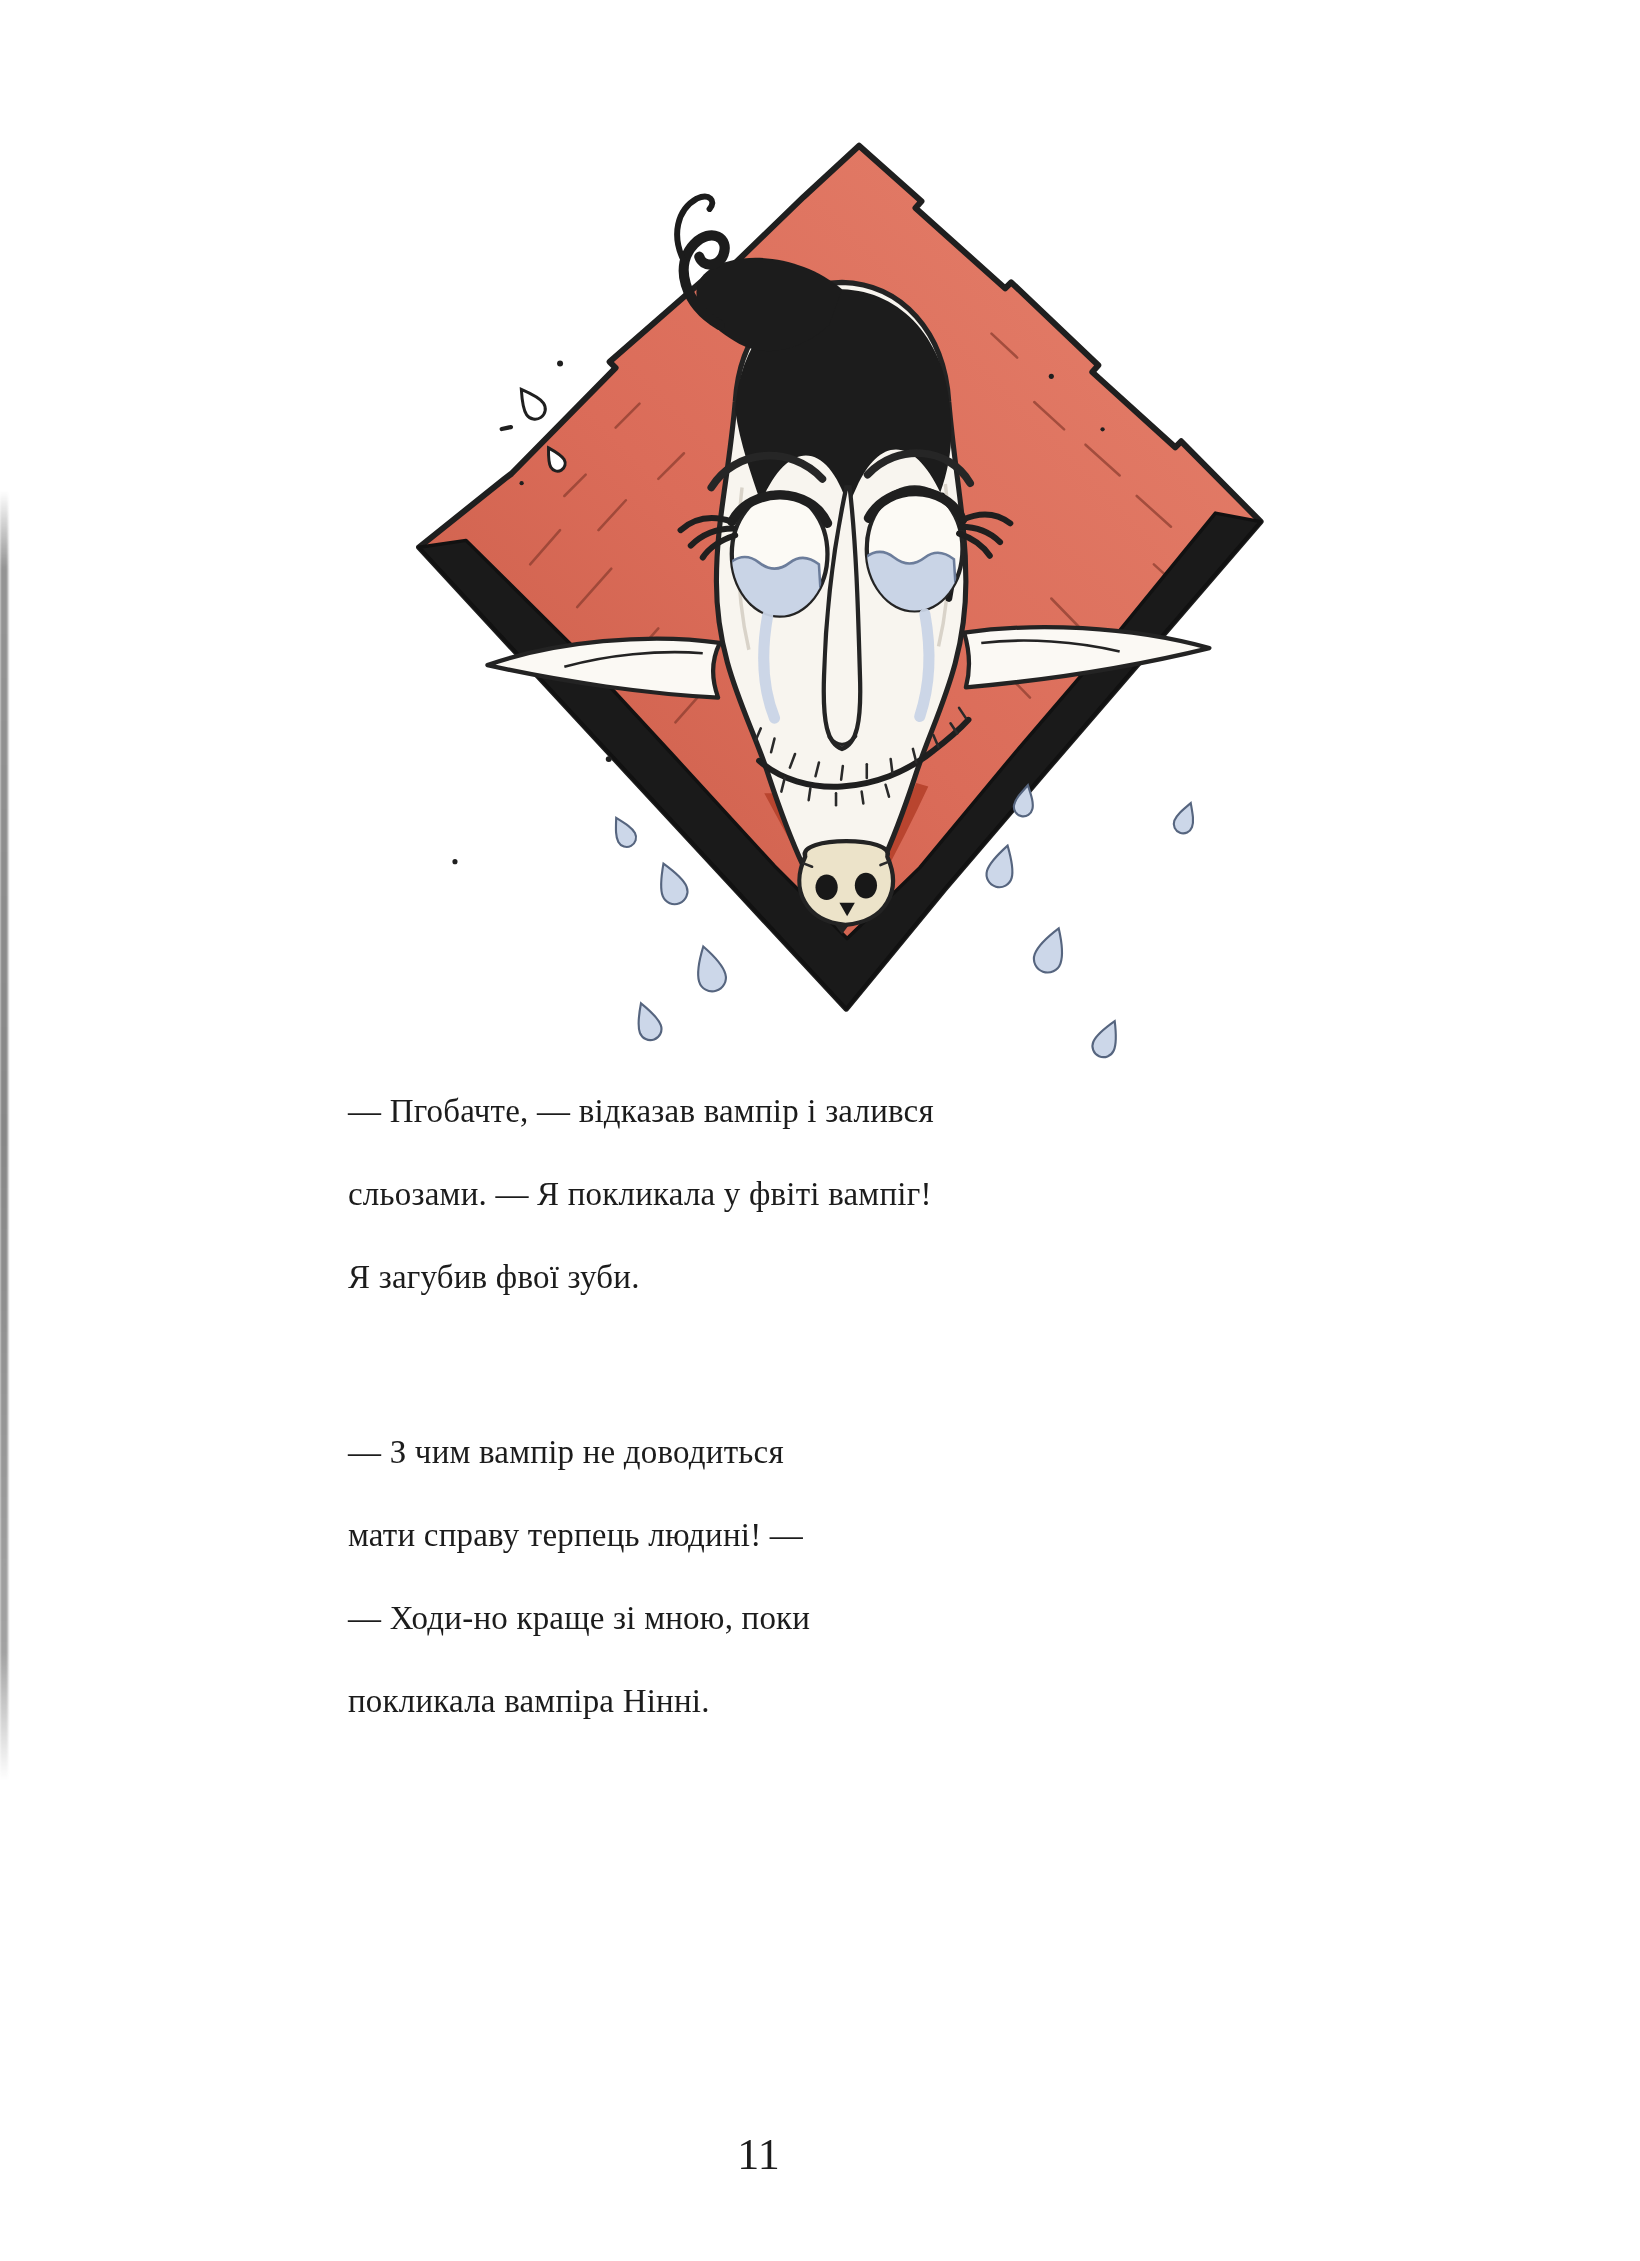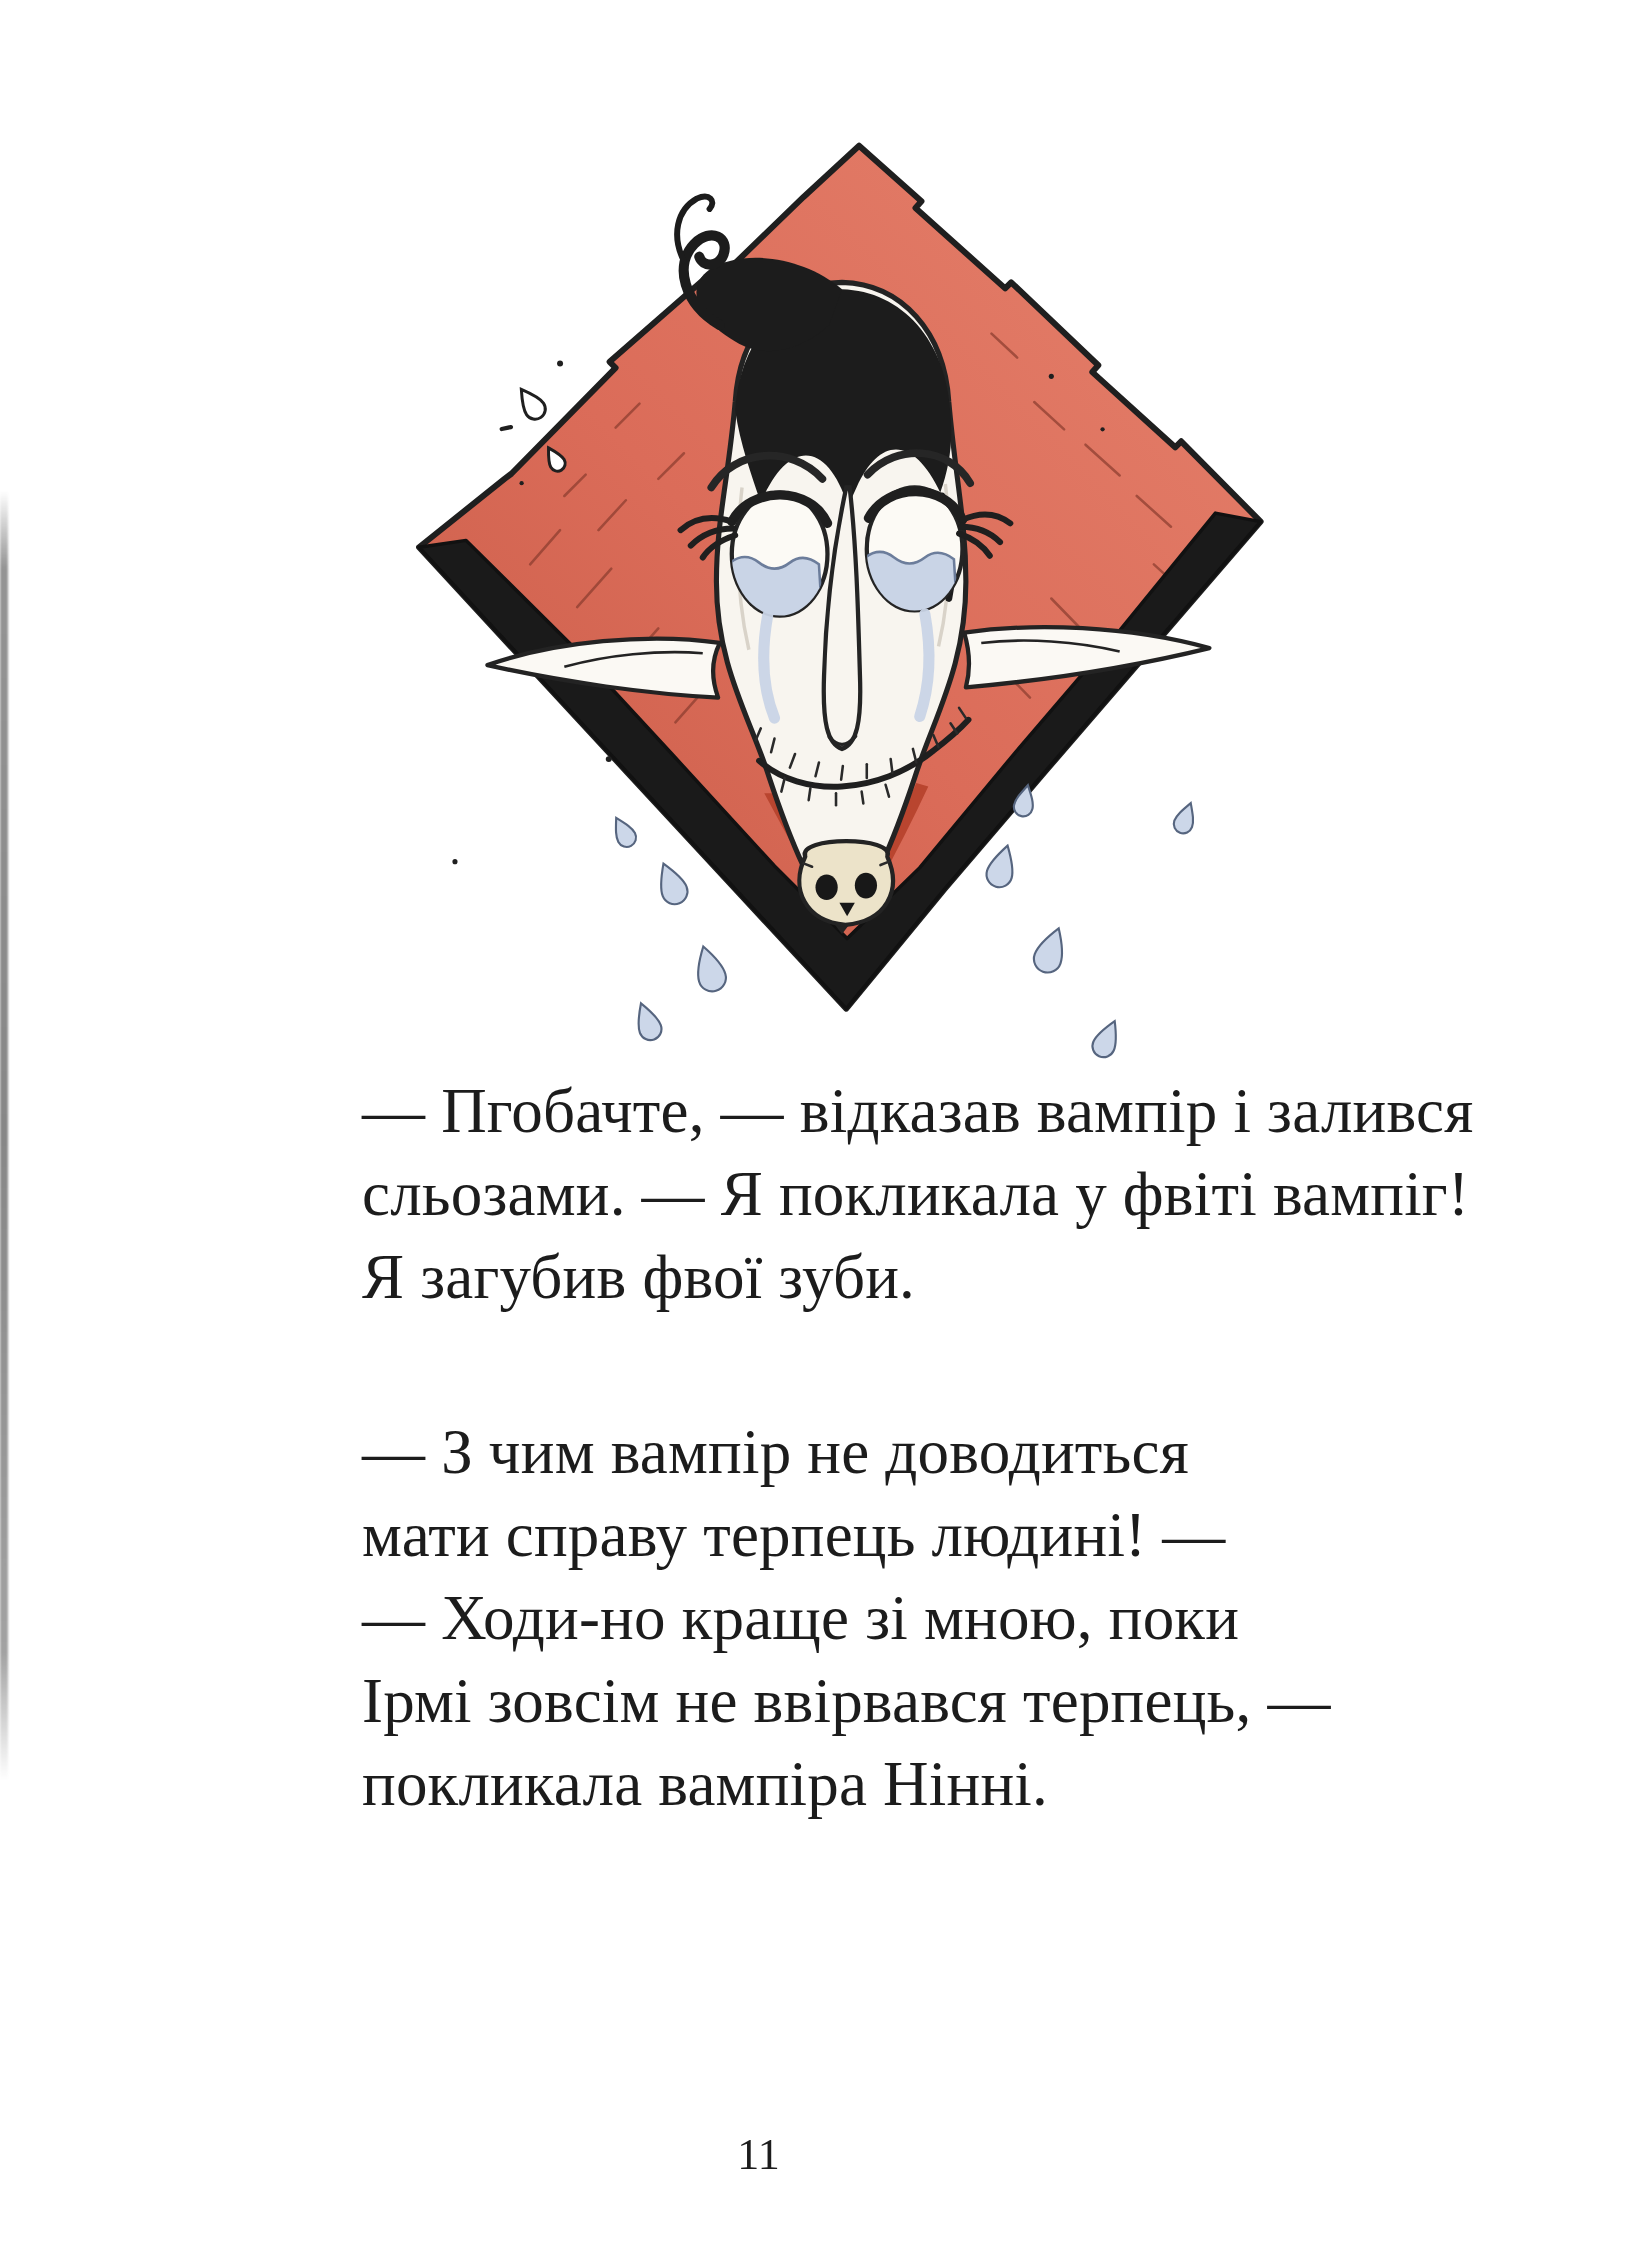--- a/index.html
+++ b/index.html
@@ -18,22 +18,22 @@
       rgba(60,60,60,.55) 6%,
       rgba(55,55,55,.6) 50%,
       rgba(70,70,70,.5) 90%,
       rgba(100,100,100,0) 100%);
     filter:blur(1px);
   }
   .illustration{
     position:absolute;left:402px;top:120px;width:880px;height:957px;
   }
   .story{
-    position:absolute;left:362px;width:1008px;
-    font-size:63px;line-height:83px;
+    position:absolute;left:348px;width:1008px;
+    font-size:33px;line-height:83px;
     letter-spacing:0.2px;
   }
   .story .line{white-space:nowrap;}
   #para1{top:1070px;}
   #para2{top:1411px;}
   .page-number{
     position:absolute;left:0;top:2129px;width:1517px;
     text-align:center;font-size:44px;line-height:51px;
   }
 </style>
@@ -223,20 +223,19 @@
   <div class="story" id="para1">
     <div class="line">— Пгобачте, — відказав вампір і залився</div>
     <div class="line">сльозами. — Я покликала у фвіті вампіг!</div>
     <div class="line">Я загубив фвої зуби.</div>
   </div>
 
   <div class="story" id="para2">
     <div class="line">— З чим вампір не доводиться</div>
     <div class="line">мати справу терпець людині! —</div>
     <div class="line">— Ходи-но краще зі мною, поки</div>
-    <div class="line">Ірмі зовсім не ввірвався терпець, —</div>
     <div class="line">покликала вампіра Нінні.</div>
   </div>
 
   <div class="page-number">11</div>
 
 </div>
 
 
 </body></html>

